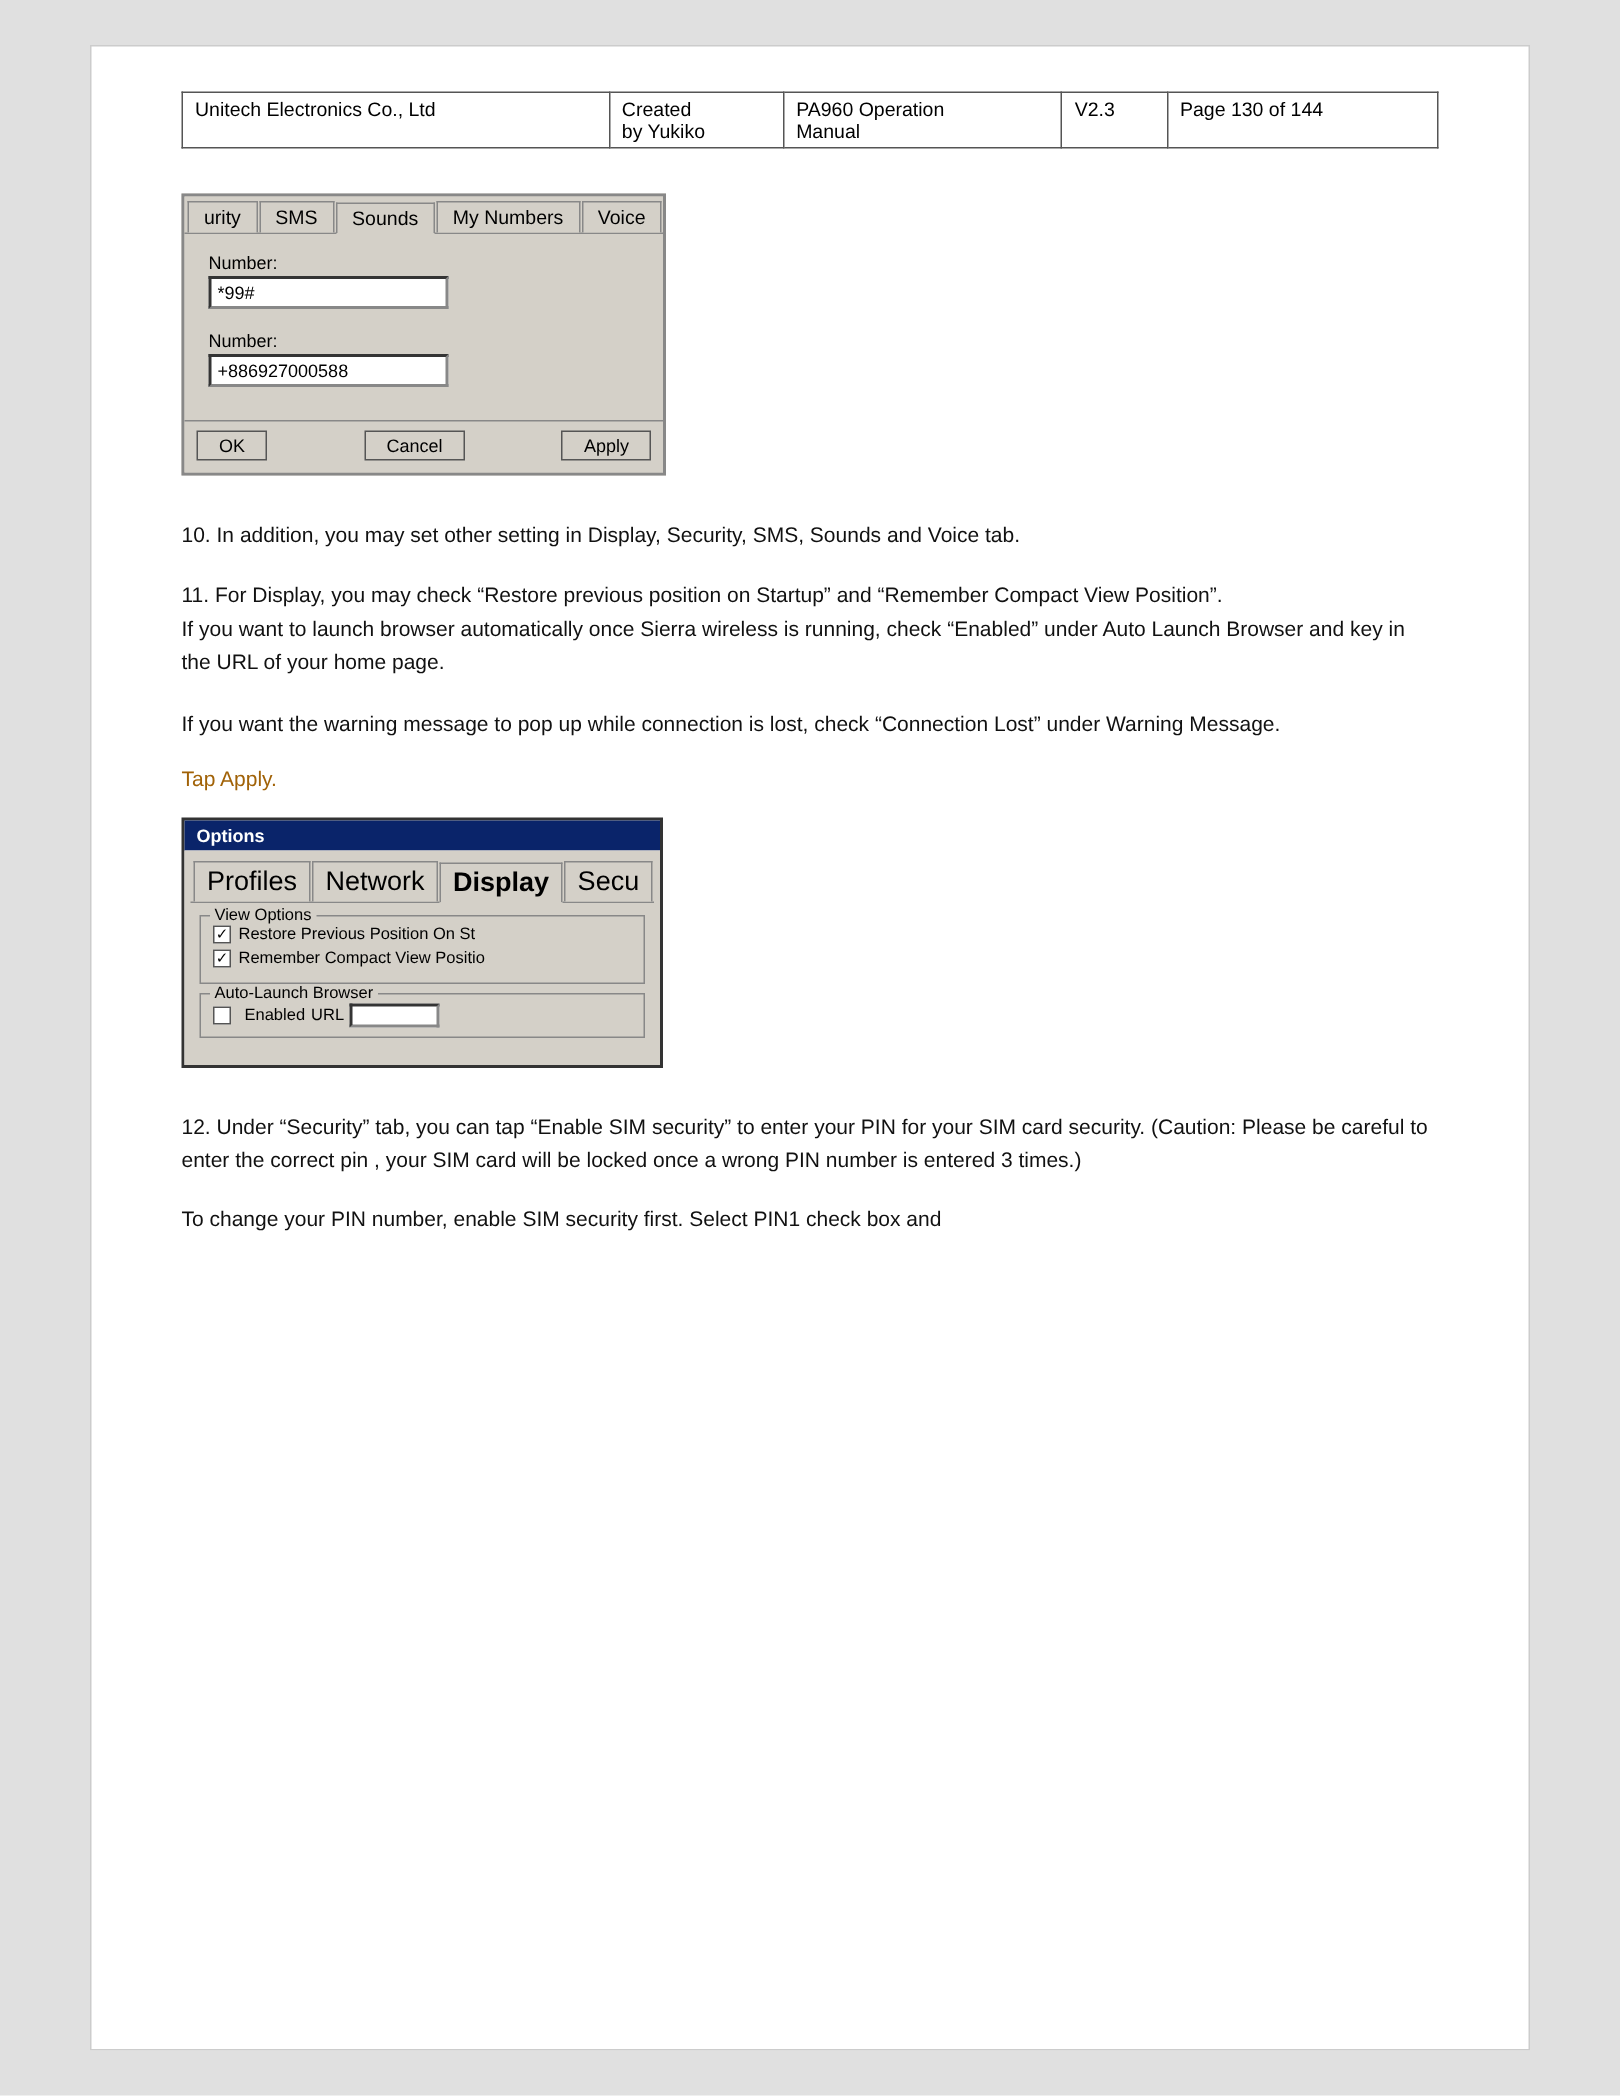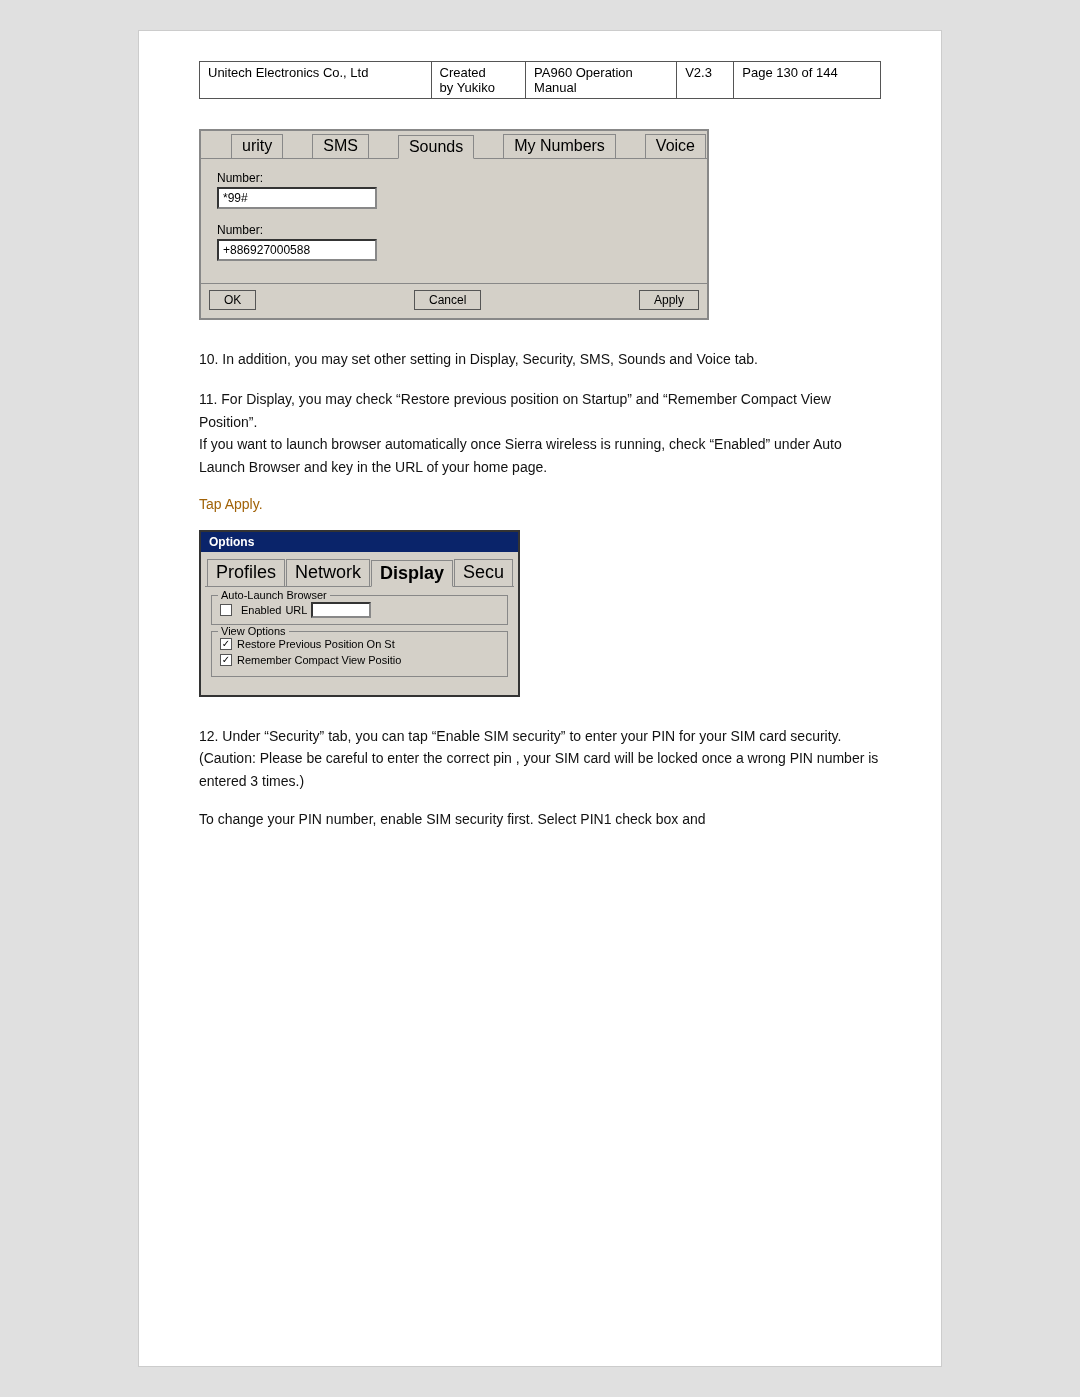--- a/index.html
+++ b/index.html
@@ -5,21 +5,21 @@
     * { margin: 0; padding: 0; box-sizing: border-box; }
     body {
       background: #e0e0e0;
       display: flex;
       justify-content: center;
       align-items: flex-start;
       min-height: 1397px;
       font-family: Arial, sans-serif;
     }
     .page {
-      width: 804px;
+      width: 960px;
       min-height: 1337px;
       background: #fff;
       margin: 30px auto;
       padding: 30px 60px;
       border: 1px solid #ccc;
     }
     
     .header-table {
       width: 100%;
       border-collapse: collapse;
@@ -46,23 +46,22 @@
       background: #d4d0c8;
       padding-top: 3px;
       padding-left: 2px;
     }
     .dialog-tab {
       padding: 2px 10px;
       border: 1px solid #888;
       border-bottom: none;
       background: #d4d0c8;
       margin-right: 1px;
-      font-size: 16px;
+      font-size: 13px;
       cursor: pointer;
-      margin-left: 28px;
     }
     .dialog-tab.active {
       background: #d4d0c8;
       border-bottom: 1px solid #d4d0c8;
       z-index: 1;
       position: relative;
       top: 1px;
     }
     .dialog-body {
       padding: 12px 16px 8px 16px;
@@ -267,58 +266,61 @@
     10. In addition, you may set other setting in Display, Security, SMS, Sounds and Voice tab.
   </p>
 
   
   <p class="body-text">
     11. For Display, you may check “Restore previous position on Startup” and “Remember Compact View Position”.<br>
     If you want to launch browser automatically once Sierra wireless is running, check “Enabled” under Auto Launch Browser and key in the URL of your home page.
   </p>
 
   
+  <p class="body-text">
+    If you want the warning message to pop up while connection is lost, check “Connection Lost” under Warning Message.
+  </p>
 
   
   <p class="tap-apply">Tap Apply.</p>
 
   
   <div class="options-dialog">
     <div class="options-titlebar">Options</div>
     <div class="options-body">
       <div class="options-tabs">
         <div class="options-tab">Profiles</div>
         <div class="options-tab">Network</div>
         <div class="options-tab active">Display</div>
         <div class="options-tab">Secu</div>
       </div>
       <div class="options-content">
-
-        <div class="options-group">
-          <span class="options-group-label">Auto-Launch Browser</span>
-          <div class="options-inline">
-            <div class="options-checkbox"></div>
-            <span>Enabled</span>
-            <span>URL</span>
-            <div class="options-input-small"></div>
-          </div>
-        </div>
 
         <div class="options-group">
           <span class="options-group-label">View Options</span>
           <div class="options-checkbox-row">
             <div class="options-checkbox checked"></div>
             <span>Restore Previous Position On St</span>
           </div>
           <div class="options-checkbox-row">
             <div class="options-checkbox checked"></div>
             <span>Remember Compact View Positio</span>
           </div>
         </div>
 
+        <div class="options-group">
+          <span class="options-group-label">Auto-Launch Browser</span>
+          <div class="options-inline">
+            <div class="options-checkbox"></div>
+            <span>Enabled</span>
+            <span>URL</span>
+            <div class="options-input-small"></div>
+          </div>
+        </div>
+
       </div>
     </div>
   </div>
 
   
   <p class="bottom-text">
     12. Under “Security” tab, you can tap “Enable SIM security” to enter your PIN for your SIM card security. (Caution: Please be careful to enter the correct pin , your SIM card will be locked once a wrong PIN number is entered 3 times.)
   </p>
 
   

